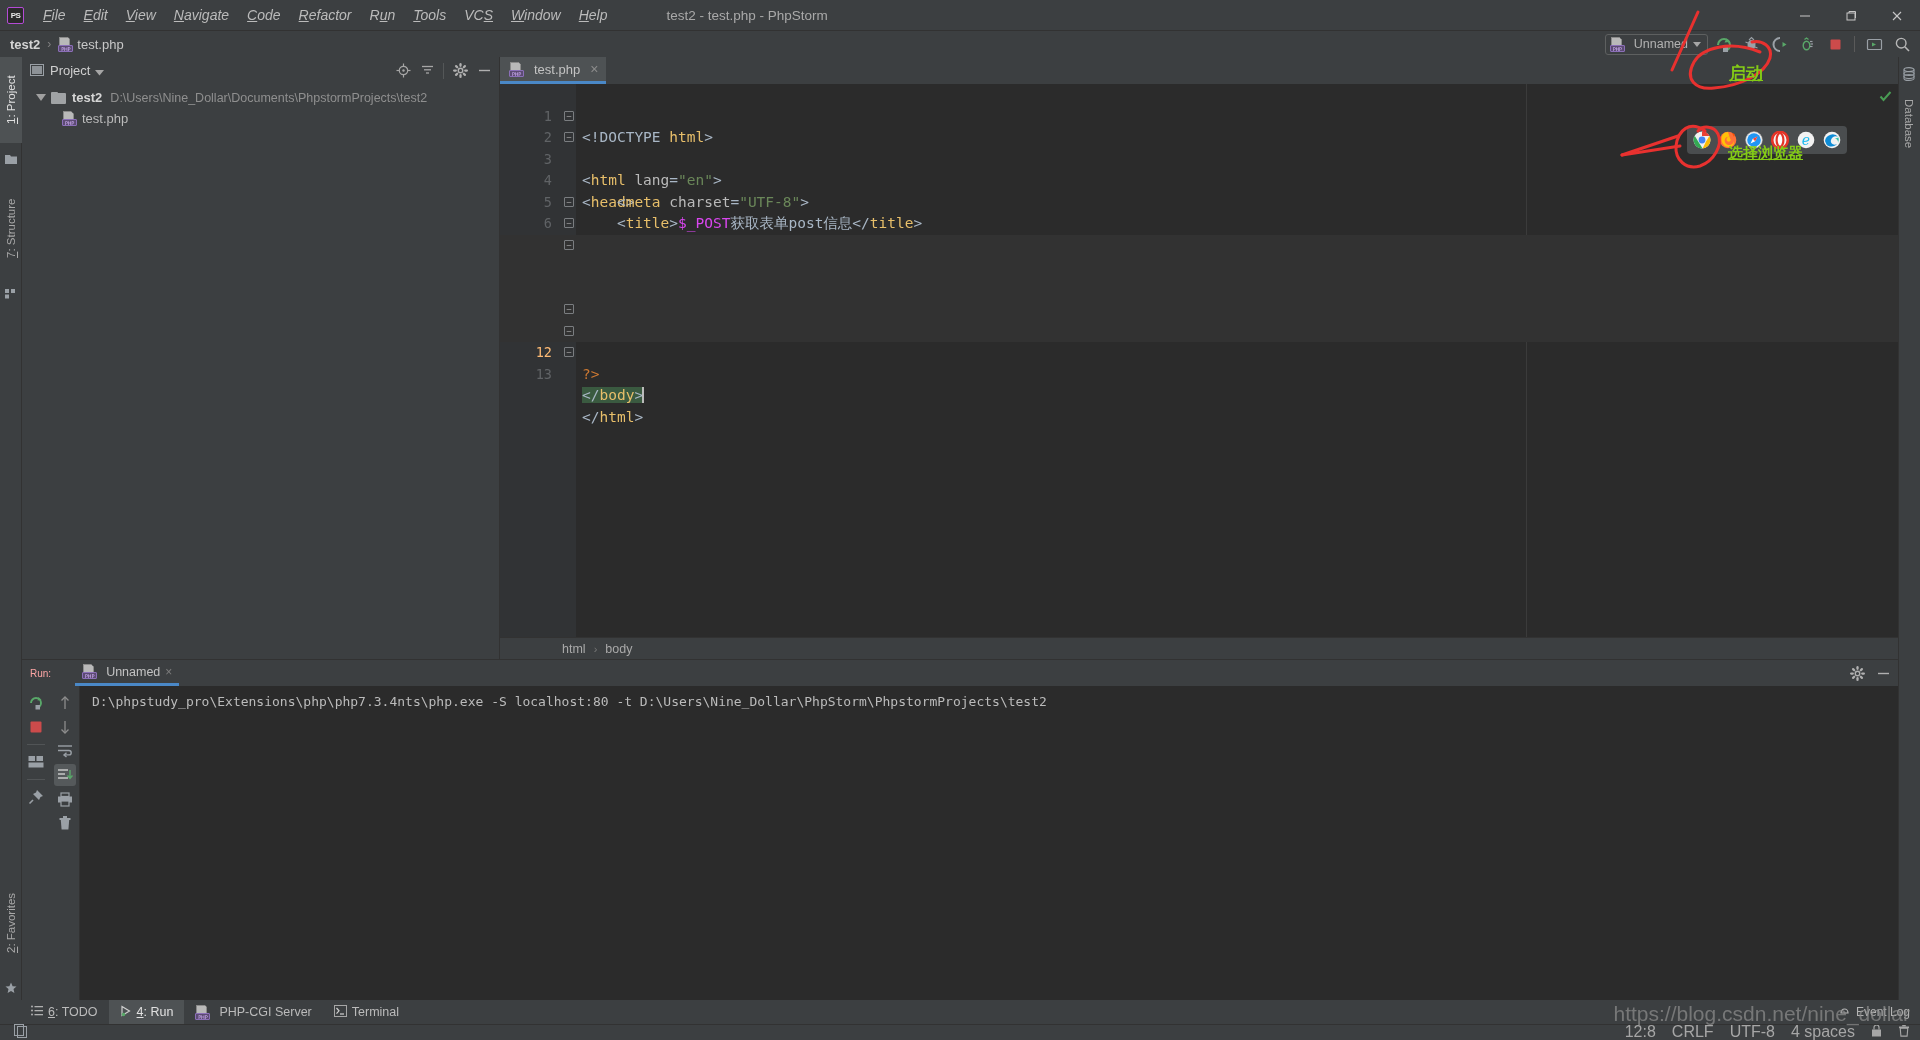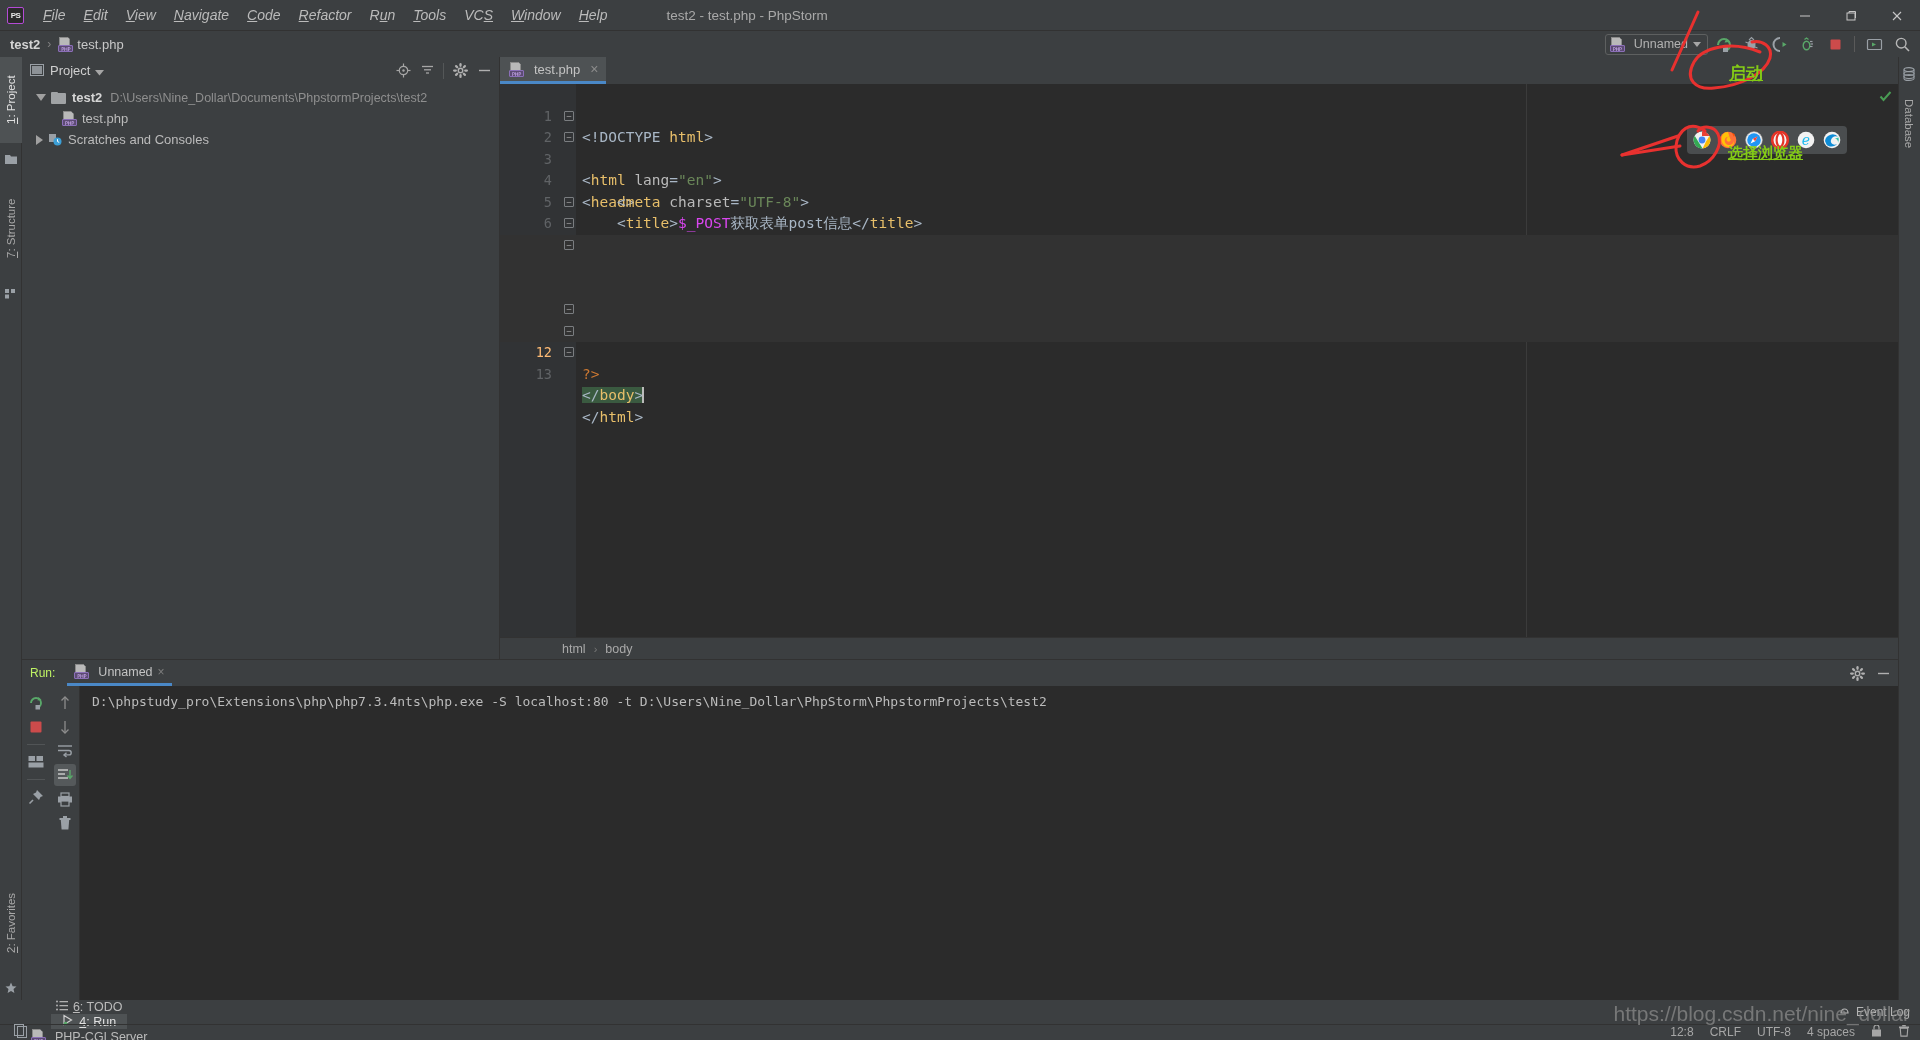--- a/index.html
+++ b/index.html
@@ -231,21 +231,21 @@
 
   
   .run-panel {
     position: absolute; left: 22px; top: 659px; right: 22px; height: 341px;
     background: #3c3f41; border-top: 1px solid #323232;
   }
   .run-head {
     height: 26px; display: flex; align-items: center; padding-left: 8px;
     position: relative;
   }
-  .run-label { color: #bef264; font-size: 12px; margin-right: 12px; }
+  .run-label { color: #fca5a5; font-size: 10px; margin-right: 24px; }
   .run-tab {
     display: flex; align-items: center; gap: 5px; height: 26px;
     padding: 0 7px; border-bottom: 3px solid #4a88c7;
   }
   .run-tab .t { color: #c3c3c3; font-size: 12.5px; }
   .run-tab .x { color: #7e7e7e; font-size: 12px; }
   .run-head-actions {
     position: absolute; right: 4px; top: 0; height: 26px;
     display: flex; align-items: center; gap: 4px;
   }
@@ -265,33 +265,33 @@
     color: #bbbbbb; white-space: pre; overflow: hidden;
   }
 
   
   .statusbar {
     position: absolute; left: 0; bottom: 0; width: 1920px; height: 40px;
     background: #3c3f41;
   }
   .sb-tabs {
     position: absolute; left: 20px; top: 0; height: 24px;
-    display: flex; align-items: center; gap: 0px; flex-direction: column;
+    display: flex; align-items: center; gap: 0px;
   }
   .sb-tab {
     display: flex; align-items: center; gap: 5px; height: 24px;
     padding: 0 11px; color: #bbbbbb; font-size: 12.5px; white-space: nowrap;
   }
   .sb-tab.sel { background: #4e5254; color: #e0e0e0; }
   .sb-tab u { text-decoration: underline; }
   .sb-right {
     position: absolute; right: 10px; top: 0; height: 24px;
     display: flex; align-items: center; gap: 14px;
   }
-  .sb-item { color: #a6a6a6; font-size: 12px; }
+  .sb-item { color: #a6a6a6; font-size: 16px; }
   .sb-bottom {
     position: absolute; left: 0; bottom: 0; width: 1920px; height: 16px;
     border-top: 1px solid #323232;
   }
   .sb-pos {
     position: absolute; right: 10px; top: 24px; height: 16px;
     display: flex; align-items: center; gap: 16px;
   }
   .evlog { display: flex; align-items: center; gap: 5px; color: #b4b4b4; font-size: 12px; }
 
@@ -534,32 +534,20 @@
         <span class="folder-ico"></span>
         <span class="tree-label-b">test2</span>
         <span class="tree-path">D:\Users\Nine_Dollar\Documents\PhpstormProjects\test2</span>
       </div>
       <div class="tree-row" style="padding-left:40px;">
         <span class="php-ico" style="margin-right:5px;">
           <span class="pg"></span>
             <span class="tag">PHP</span>
         </span>
         <span>test.php</span>
-      </div>
-      <div class="tree-row">
-        <span class="tri closed"></span>
-        <span class="scratch-ico">
-          <svg width="14" height="13" viewBox="0 0 14 13">
-            <path d="M1 1 h7 v8 h-7 z" fill="#9aa0a6"></path>
-            <circle cx="9.5" cy="8.5" r="4" fill="#3c9fd6"></circle>
-            <line x1="9.5" y1="6.2" x2="9.5" y2="8.5" stroke="#fff" stroke-width="1"></line>
-            <line x1="9.5" y1="8.5" x2="11.2" y2="9.4" stroke="#fff" stroke-width="1"></line>
-          </svg>
-        </span>
-        <span>Scratches and Consoles</span>
       </div>
     </div>
   </div>
 
   <div class="editor-wrap">
     <div class="tabbar">
       <div class="etab">
         <span class="php-ico">
           <span class="pg"></span>
             <span class="tag">PHP</span>

